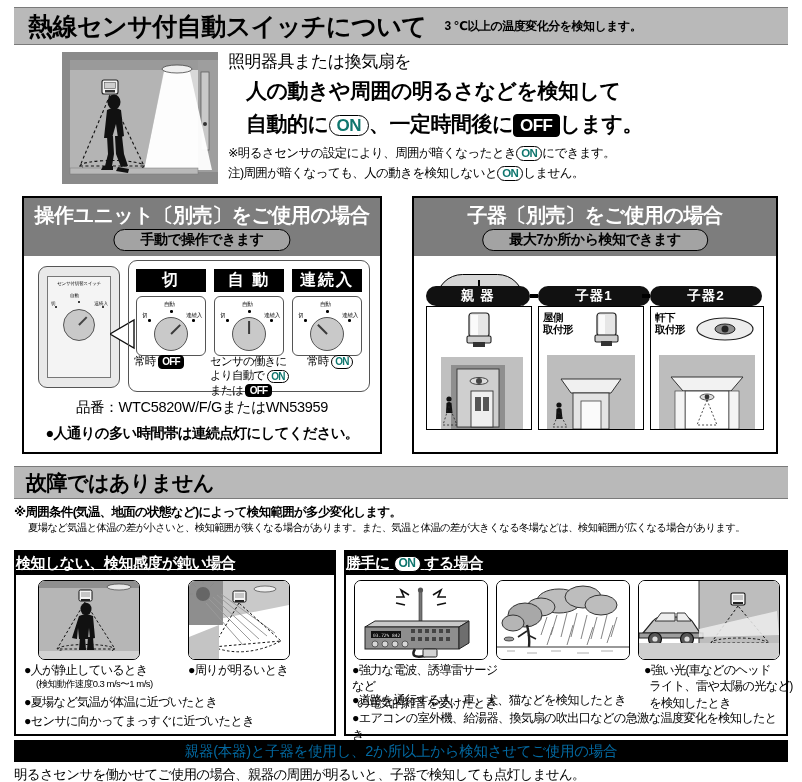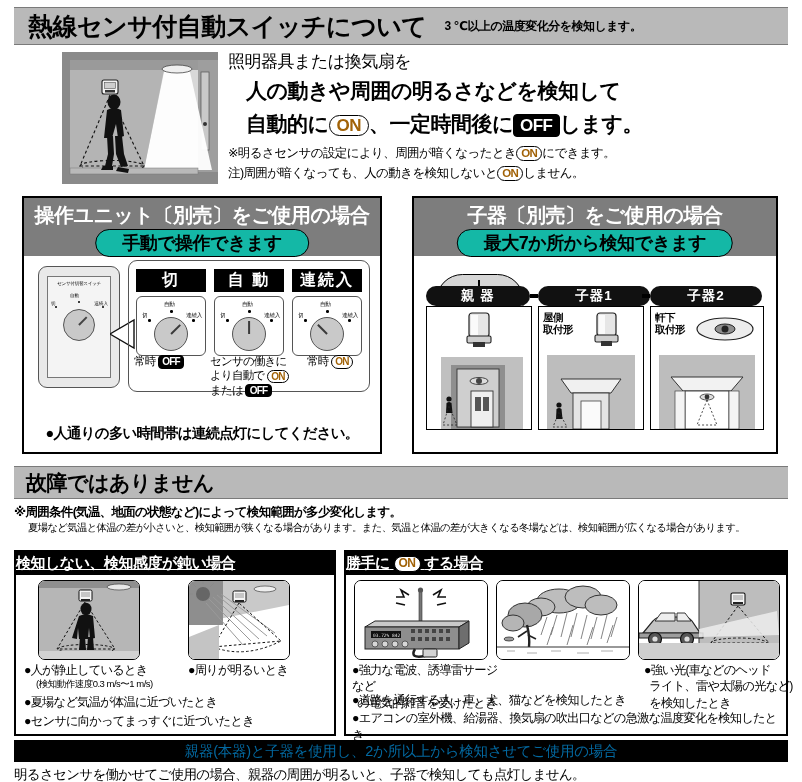--- a/index.html
+++ b/index.html
@@ -18,21 +18,21 @@
   .gray-bar .title{font-weight:bold;letter-spacing:-0.5px;}
   .black-bar{
     background:#000;color:#0369a1;font-weight:normal;display:flex;
     align-items:center;justify-content:center;letter-spacing:-0.3px;
   }
 
   
   .on-pill{
     display:inline-block;border:1.6px solid #000;border-radius:999px;
     padding:0 5px;font-weight:bold;line-height:1.12;vertical-align:middle;
-    background:#fff;color:#a16207;
+    background:#fff;color:#0f766e;
   }
   .off-pill{
     display:inline-block;border:1.6px solid #000;border-radius:4px;
     padding:0 5px;font-weight:bold;line-height:1.12;vertical-align:middle;
     background:#000;color:#fff;
   }
 
   
   #hdr{position:absolute;left:14px;top:7px;width:774px;height:38px;padding:0 14px;box-sizing:border-box;}
   #hdr .title{font-size:25px;}
@@ -54,22 +54,22 @@
   .panel{position:absolute;border:2.5px solid #000;background:#fff;box-sizing:border-box;}
   #panelL{left:22px;top:196px;width:360px;height:258px;}
   #panelR{left:412px;top:196px;width:366px;height:258px;}
   .panel-head{background:#7d7d7d;height:58px;position:relative;}
   .panel-head .ph-title{
     color:#fff;font-weight:bold;font-size:20px;text-align:center;
     padding-top:4px;letter-spacing:-0.5px;
   }
   .pill-cap{
     position:absolute;left:50%;transform:translateX(-50%);top:31px;
-    background:#14b8a6;border:1.6px solid #000;border-radius:999px;
-    font-size:18px;font-weight:bold;padding:1px 26px;letter-spacing:-0.5px;white-space:nowrap;
+    background:#a3a3a3;border:1.6px solid #000;border-radius:999px;
+    font-size:14px;font-weight:bold;padding:1px 26px;letter-spacing:-0.5px;white-space:nowrap;
   }
 
   
   .faceplate{
     position:absolute;left:14px;top:68px;width:80px;height:120px;
     background:#e9e9e9;border:1.6px solid #555;border-radius:9px;
   }
   .faceplate .inner{
     position:absolute;left:8px;top:9px;right:8px;bottom:9px;
     background:#f4f4f4;border:1.3px solid #777;
@@ -286,20 +286,21 @@
             <div class="needle" style="transform:translate(-50%,0) rotate(-225deg)"></div>
           </div>
         </div>
       </div>
     </div>
 
     <div class="dbcap" style="left:110px;top:156px">常時 <span class="off-pill">OFF</span></div>
     <div class="dbcap" style="left:186px;top:156px">センサの働きに<br>より自動で <span class="on-pill">ON</span><br>または <span class="off-pill">OFF</span></div>
     <div class="dbcap" style="left:283px;top:156px">常時 <span class="on-pill">ON</span></div>
 
+    <div class="modelno">品番：WTC5820W/F/GまたはWN53959</div>
     <div class="bullet-line">●人通りの多い時間帯は連続点灯にしてください。</div>
   </div>
 
   <div id="panelR" class="panel">
     <div class="panel-head">
       <div class="ph-title">子器〔別売〕をご使用の場合</div>
       <div class="pill-cap">最大7か所から検知できます</div>
     </div>
 
     <div class="lampcap">照 明</div>

